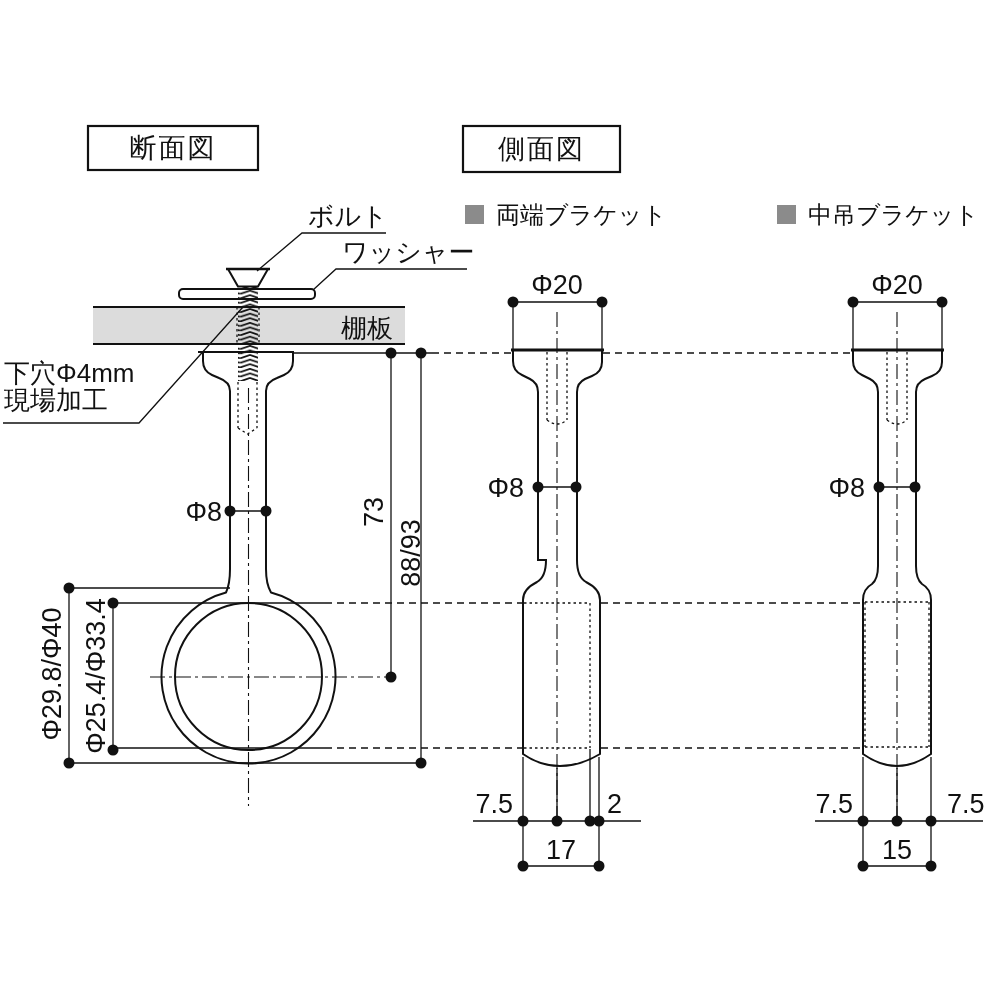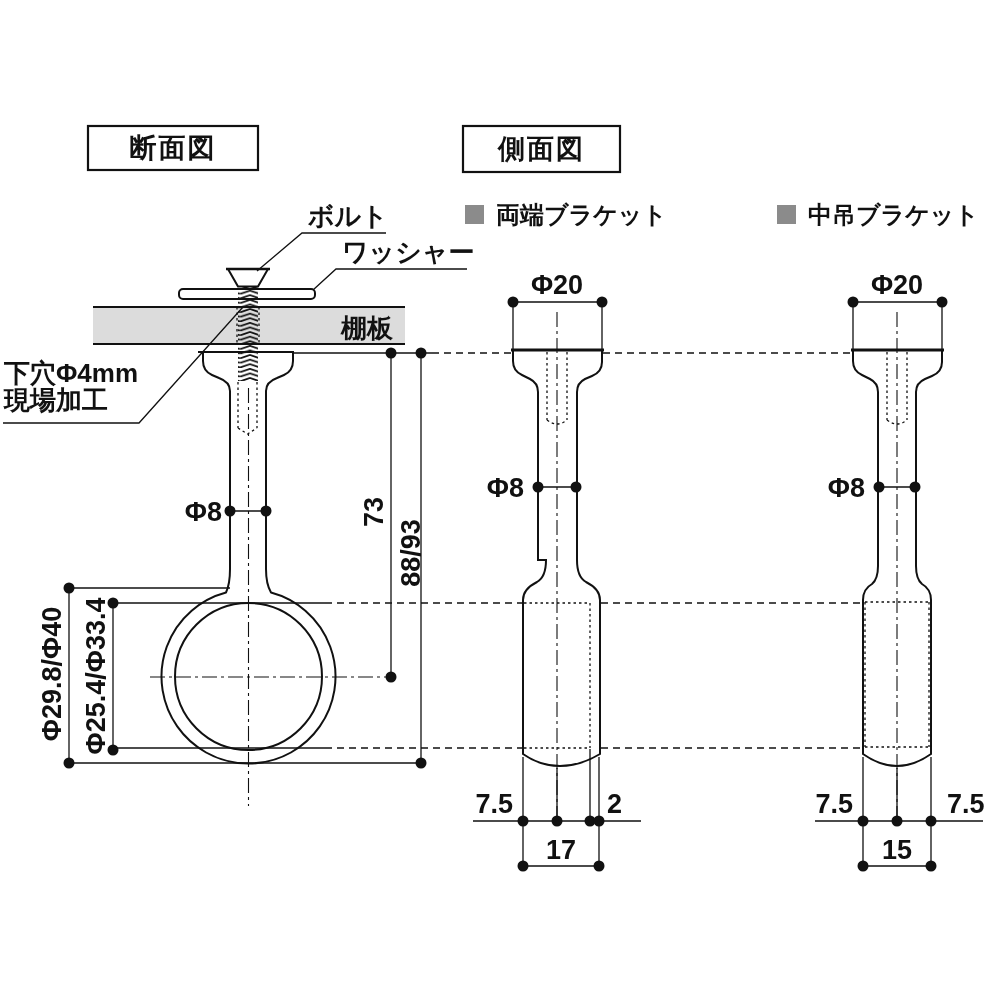--- a/index.html
+++ b/index.html
@@ -1,16 +1,16 @@
 <!DOCTYPE html>
 <html><head>
 <meta charset="utf-8">
 <style>
   html,body{margin:0;padding:0;background:#fff;}
-  .stage{position:relative;width:1000px;height:1000px;background:#ffffff;overflow:hidden;font-weight:bold;}
+  .stage{position:relative;width:1000px;height:1000px;background:#ffffff;overflow:hidden;}
   svg{display:block;}
   .t{font-family:"Liberation Sans","DejaVu Sans",sans-serif;fill:#111;}
   .jp{font-size:26px;}
   .jp-sm{font-size:24px;}
   .dim{font-size:27px;}
   .ttl{font-size:27px;letter-spacing:2px;}
   .outline{fill:#ffffff;stroke:#111;stroke-width:2;}
   .thin{stroke:#111;stroke-width:1.3;fill:none;}
   .dash{stroke:#111;stroke-width:1.3;fill:none;stroke-dasharray:7 5;}
   .cline{stroke:#111;stroke-width:1.1;fill:none;stroke-dasharray:15 4 3 4;}

